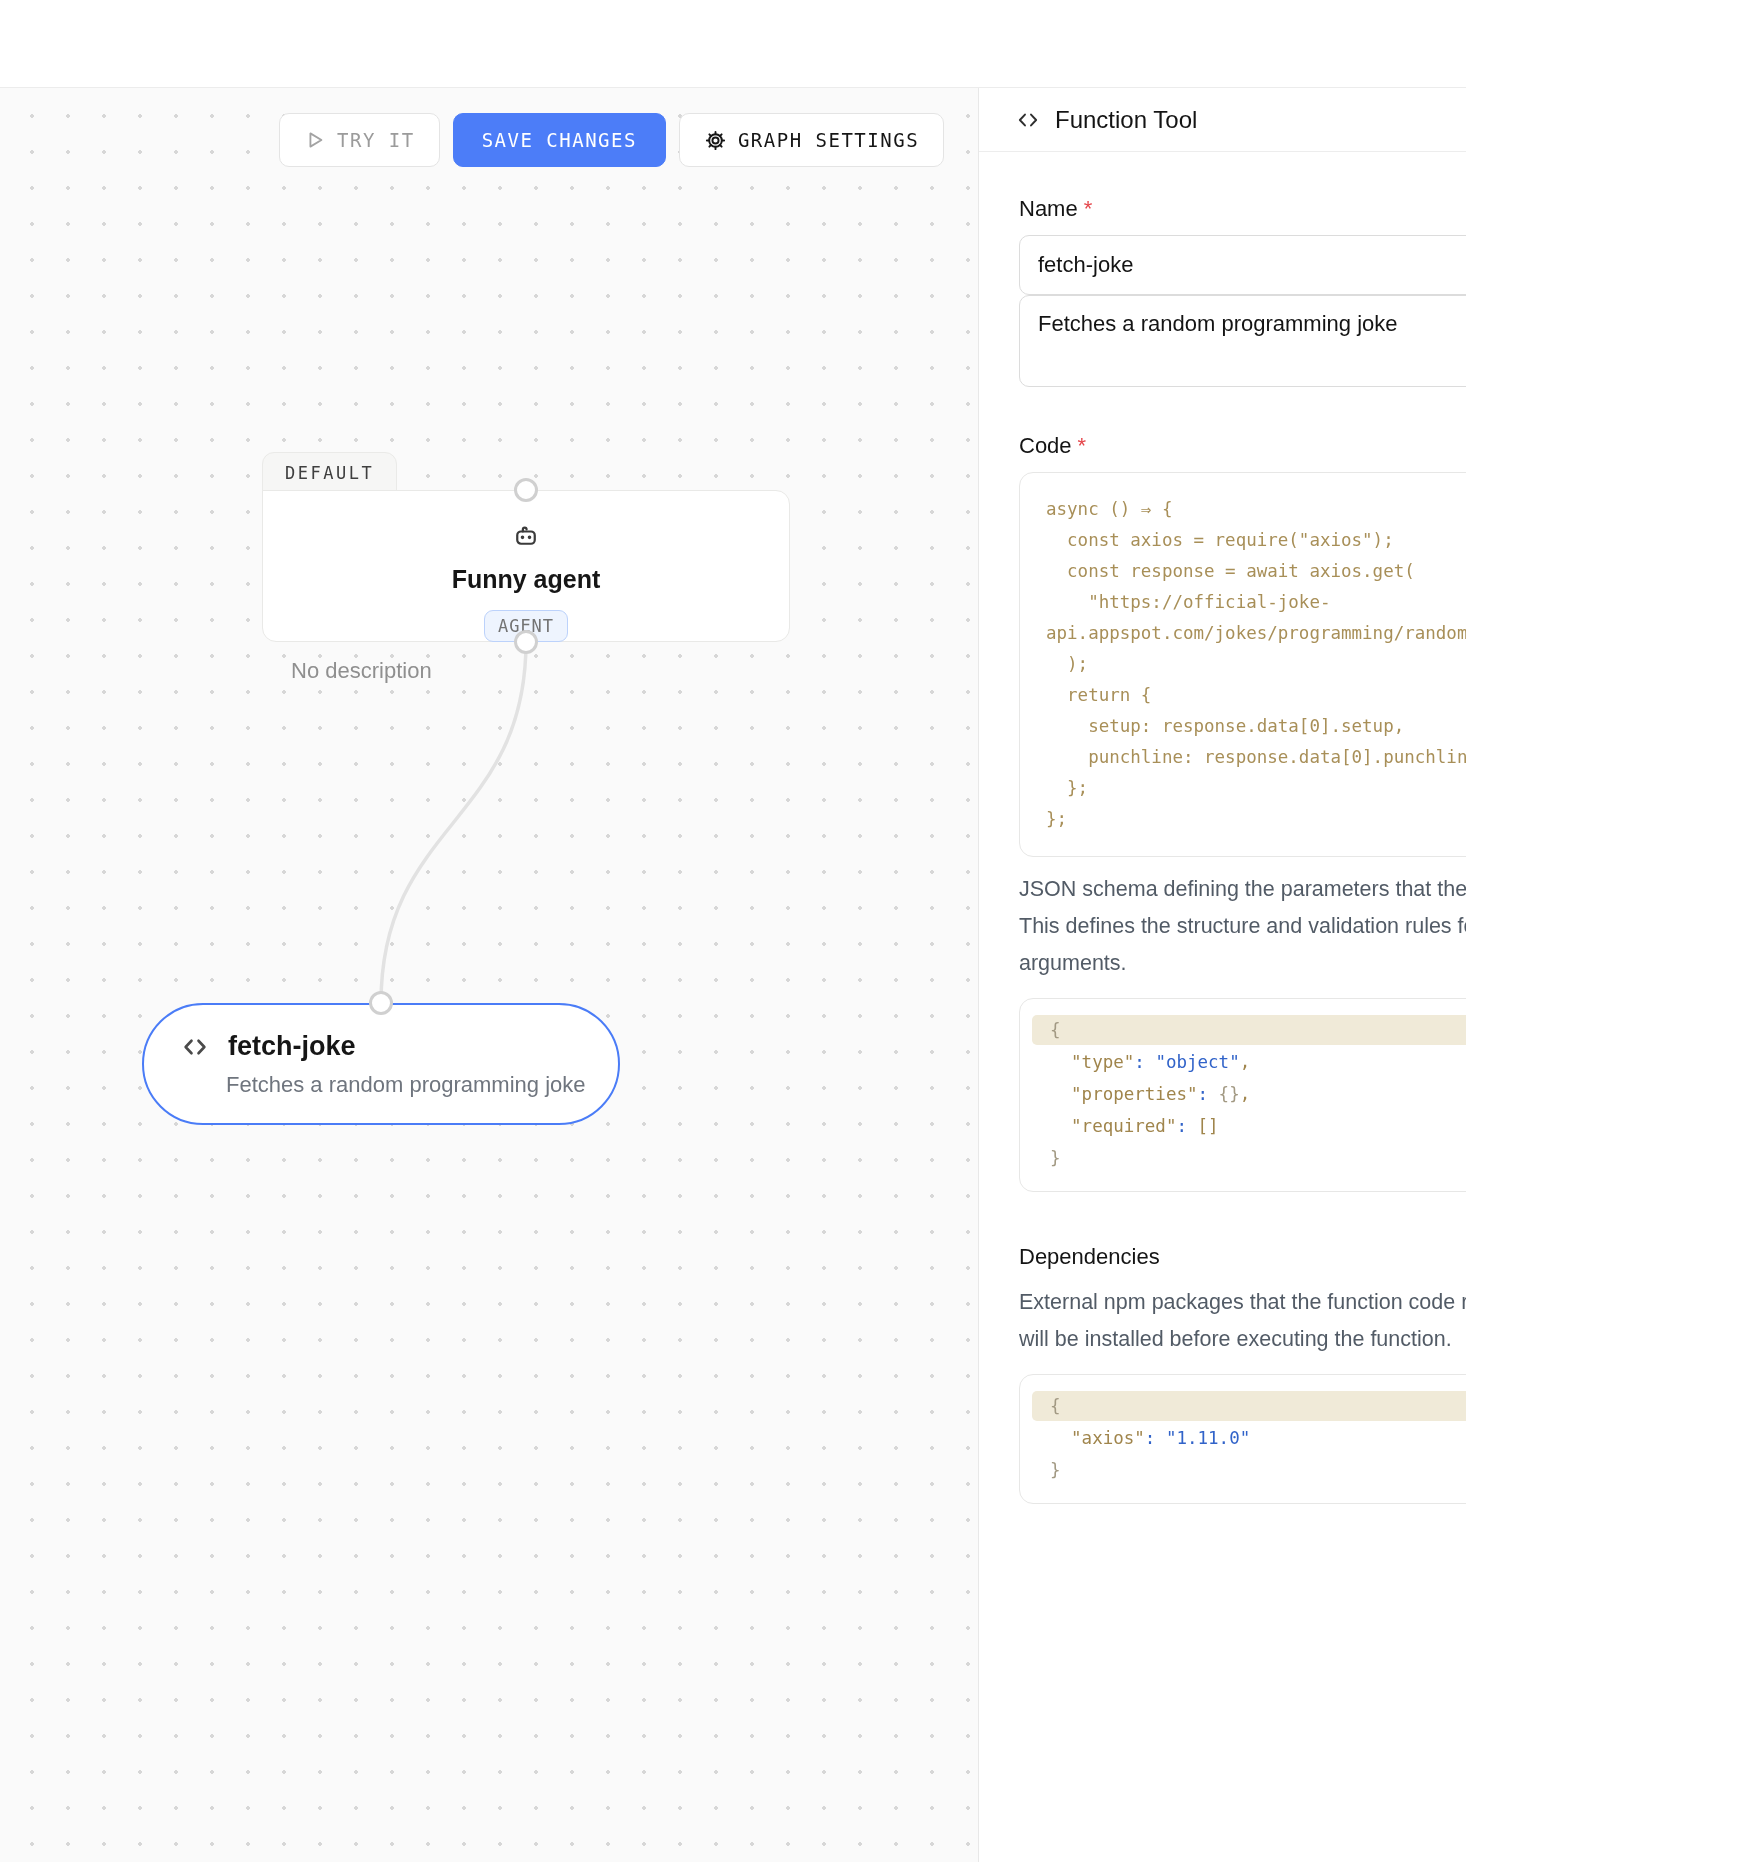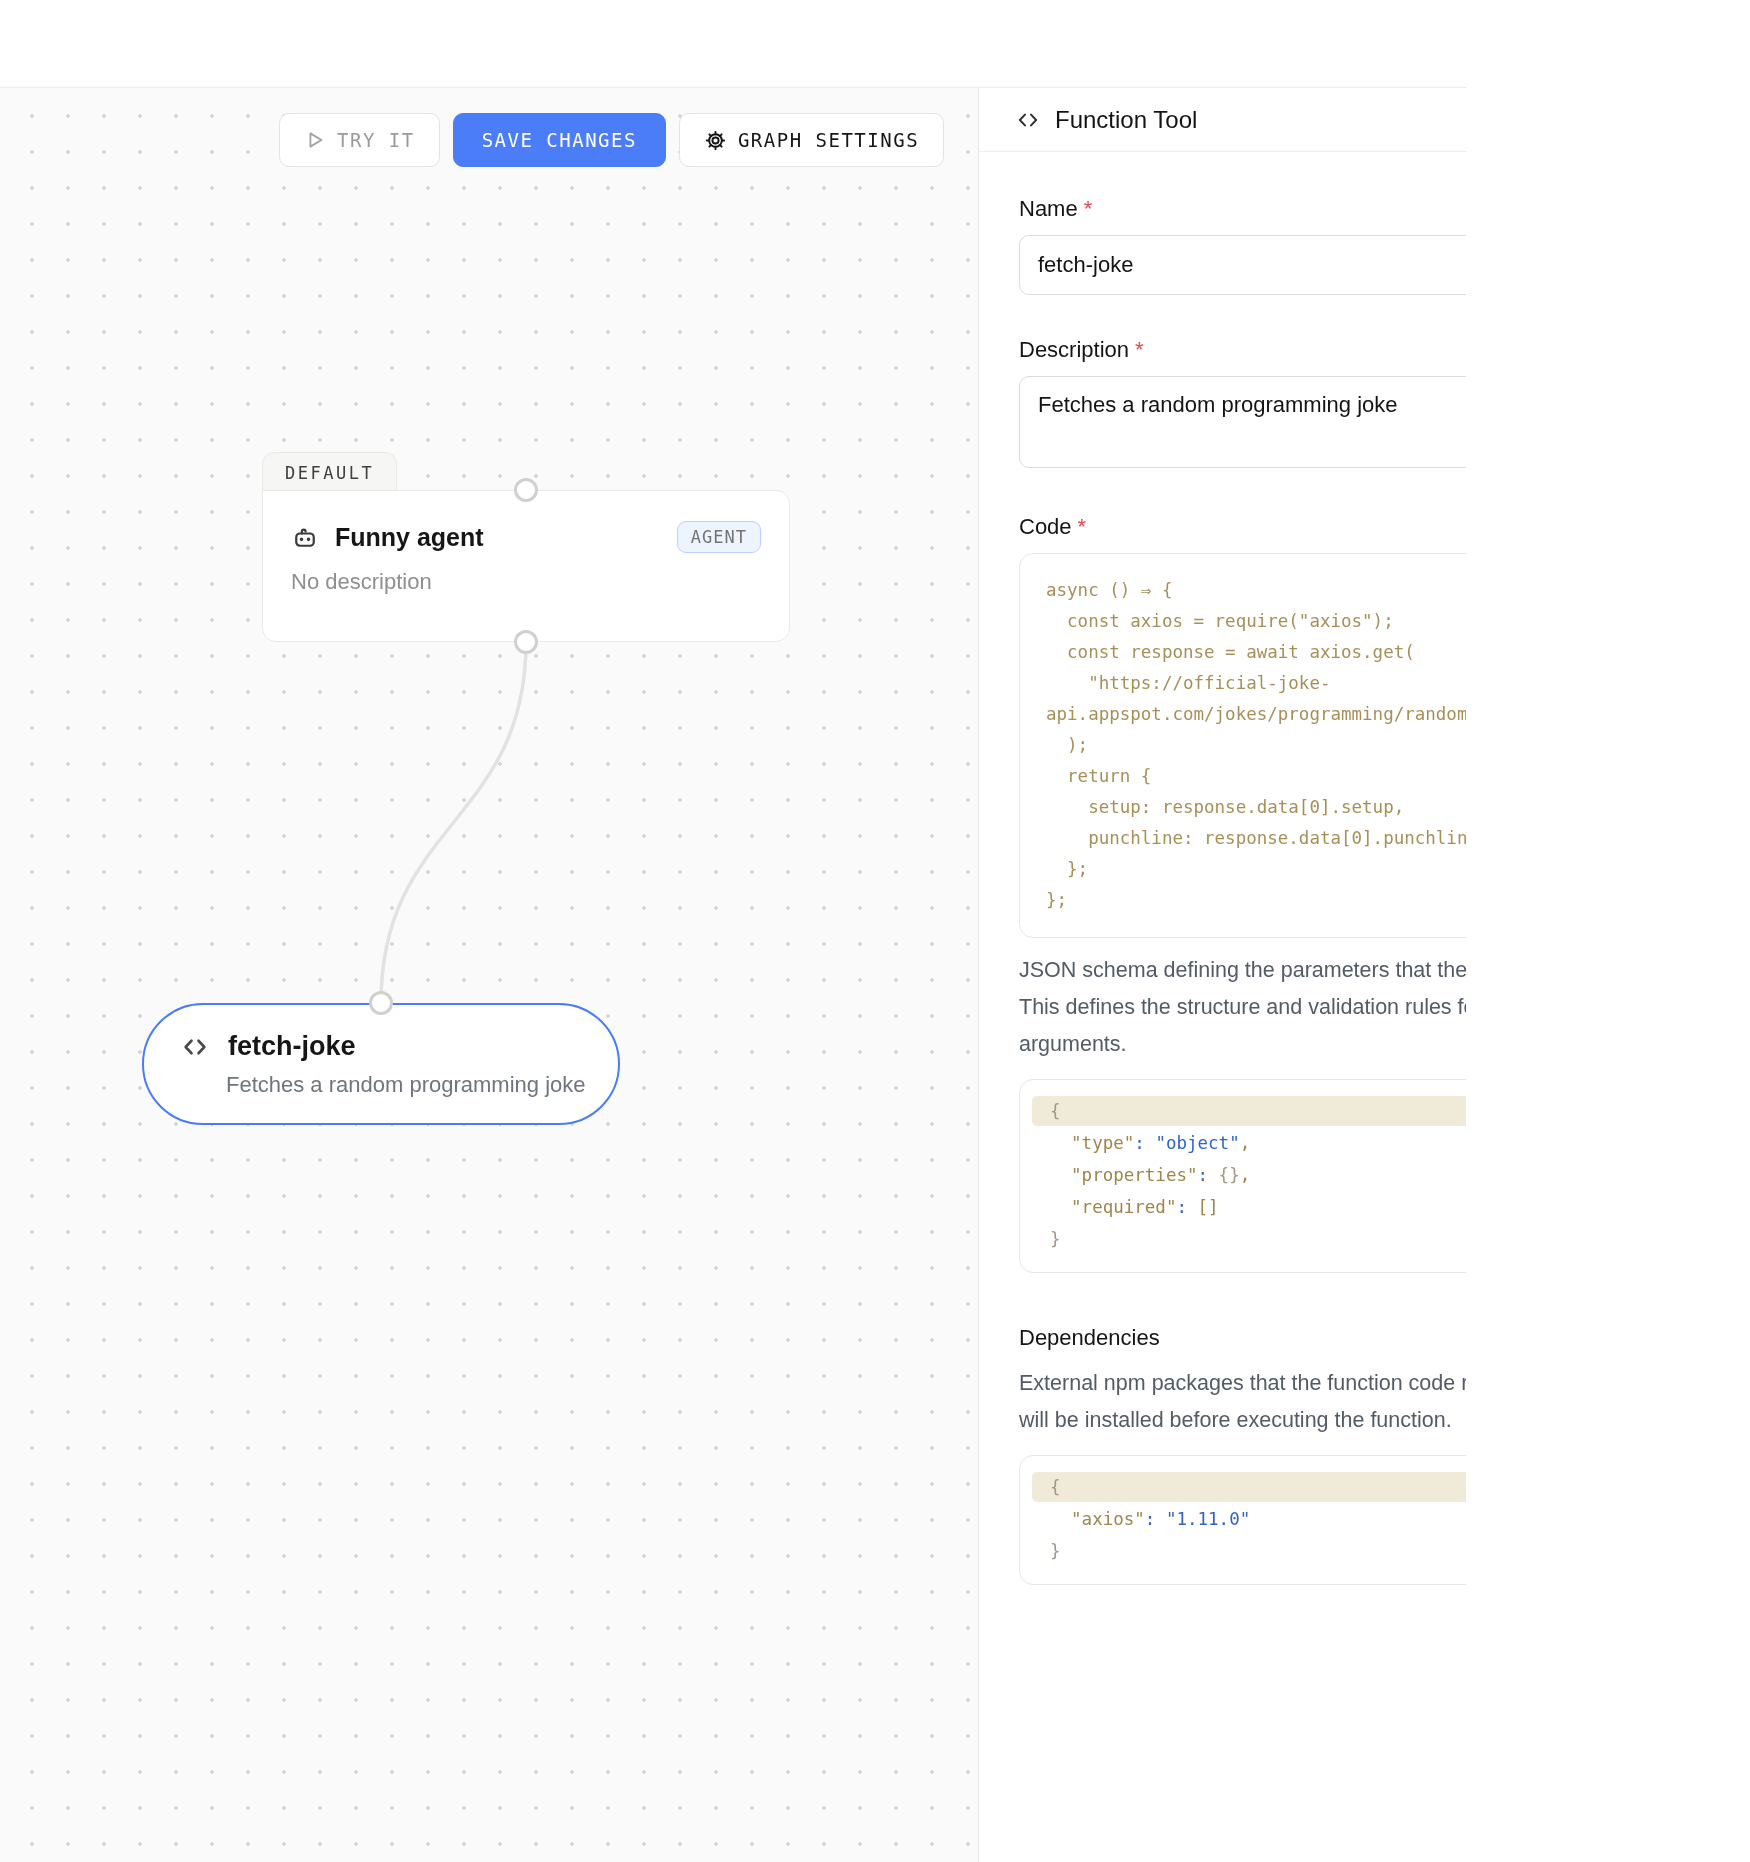--- a/index.html
+++ b/index.html
@@ -22,21 +22,21 @@
   .btn-try { color:#9b9b9b; }
   .btn-save { background:#4c7df8; border-color:#4c7df8; color:#fff; padding:0 28px; }
   .btn-graph { color:#161616; }
 
   
   .group-tab { position:absolute; left:262px; top:364px; height:42px; padding:0 22px; display:flex; align-items:center;
     background:#f6f6f5; border:1px solid #eaeae8; border-radius:12px 12px 0 0;
     font-family:"DejaVu Sans Mono", monospace; font-size:17px; letter-spacing:2.5px; color:#3f3f3f; }
   .agent-node { position:absolute; left:262px; top:402px; width:528px; height:152px; background:#fff;
     border:1px solid #e9e9e7; border-radius:0 14px 14px 14px; padding:30px 28px 0 28px; z-index:1; }
-  .agent-title-row { display:flex; align-items:center; gap:16px; }
+  .agent-title-row { display:flex; align-items:center; gap:16px;flex-direction:column; }
   .agent-title { font-size:25px; font-weight:700; color:#161616; flex:1; }
   .agent-badge { font-family:"DejaVu Sans Mono", monospace; font-size:17px; letter-spacing:1px; color:#737373;
     background:#eef4fe; border:1.5px solid #bcd2fb; border-radius:9px; padding:5px 13px; }
   .agent-desc { margin-top:16px; font-size:22px; color:#8f8f8f; }
 
   
   .tool-node { position:absolute; left:142px; top:915px; width:478px; height:122px; background:#fff;
     border:2.5px solid #4a7cf7; border-radius:61px; padding:26px 30px 0 36px; z-index:1; }
   .tool-title-row { display:flex; align-items:center; gap:18px; }
   .tool-title { font-size:27px; font-weight:700; color:#161616; }
@@ -176,21 +176,20 @@
             <path d="M5 5l14 14M19 5 5 19"></path>
           </svg>
       </span>
     </div>
 
     <div class="panel-body">
 
       <div class="field-label"><span>Name</span><span class="req">*</span></div>
       <input class="text-input" value="fetch-joke" style="">
 
-      <div class="field-label mt-section"><span>Description</span><span class="req">*</span></div>
       <div class="text-area">
         <span>Fetches a random programming joke</span>
         <span class="resize-handle"></span>
       </div>
 
       <div class="field-label mt-code"><span>Code</span><span class="req">*</span></div>
       <div class="code-box">
         <pre>async () ⇒ {
   const axios = require("axios");
   const response = await axios.get(

